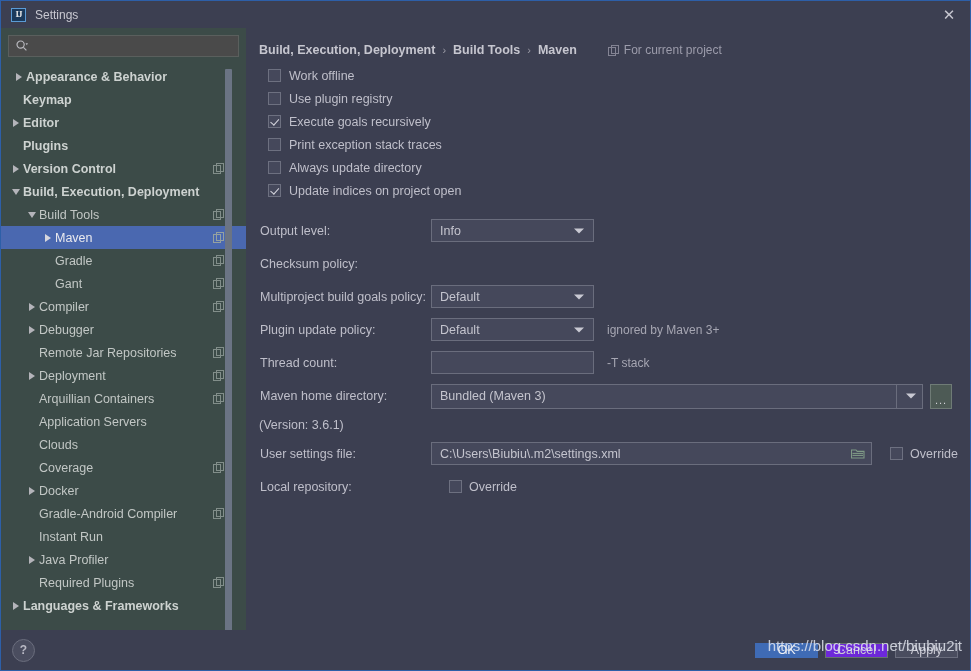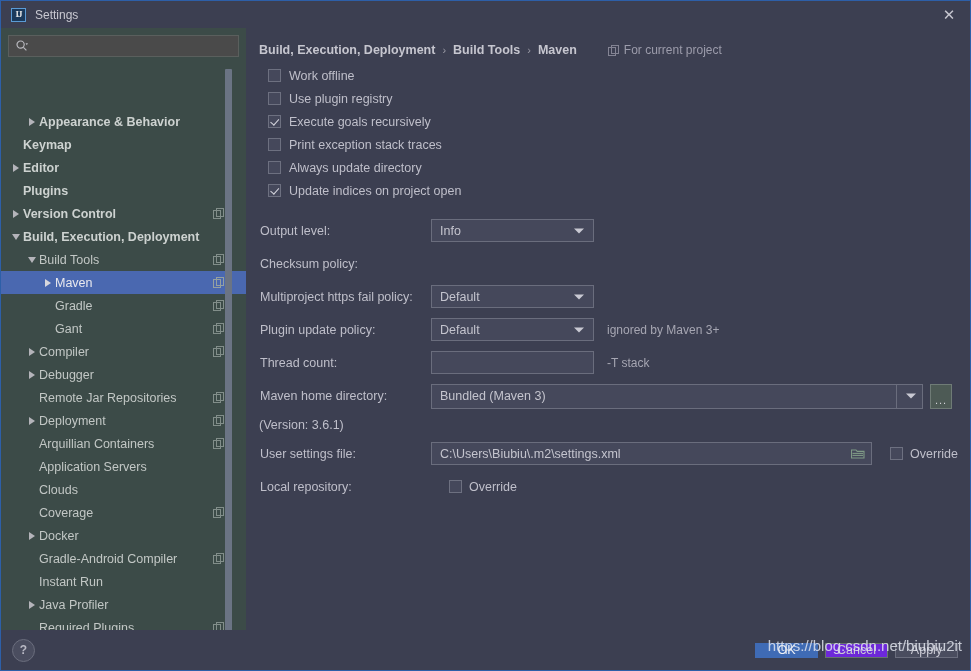--- a/index.html
+++ b/index.html
@@ -368,21 +368,21 @@
               <circle cx="5.6" cy="5.6" r="3.6" fill="none" stroke="#b9b9bf" stroke-width="1.2"></circle>
               <line x1="8.4" y1="8.4" x2="11.4" y2="11.4" stroke="#b9b9bf" stroke-width="1.2"></line>
               <path d="M10.5 4.3 L13 4.3 L11.75 6.2 Z" fill="#b9b9bf"></path>
             </svg>
           </span>
           <input class="search-input" type="text" value="" placeholder="" style="">
         </div>
       </div>
 
       <div class="tree" id="tree">
-        <div class="tree-row bold" style="padding-left: 24px; margin-top: 45px;">
+        <div class="tree-row bold" style="padding-left: 11px;">
             <span class="arrow-slot">
               <span class="arrow"></span>
             </span>
             <span class="tree-label">Appearance &amp; Behavior</span>
           </div>
           <div class="tree-row bold" style="padding-left: 8px;">
             <span class="arrow-slot"></span>
             <span class="tree-label">Keymap</span>
           </div>
           <div class="tree-row bold" style="padding-left: 8px;">
@@ -604,21 +604,21 @@
             <span>Info</span>
             <span class="caret"></span>
           </div>
         </div>
 
         <div class="frow">
           <div class="flabel">Checksum policy:</div>
         </div>
 
         <div class="frow">
-          <div class="flabel">Multiproject https fail policy:</div>
+          <div class="flabel">Multiproject build goals policy:</div>
           <div class="combo">
             <span>Default</span>
             <span class="caret"></span>
           </div>
         </div>
 
         <div class="frow">
           <div class="flabel">Plugin update policy:</div>
           <div class="combo">
             <span>Default</span>

